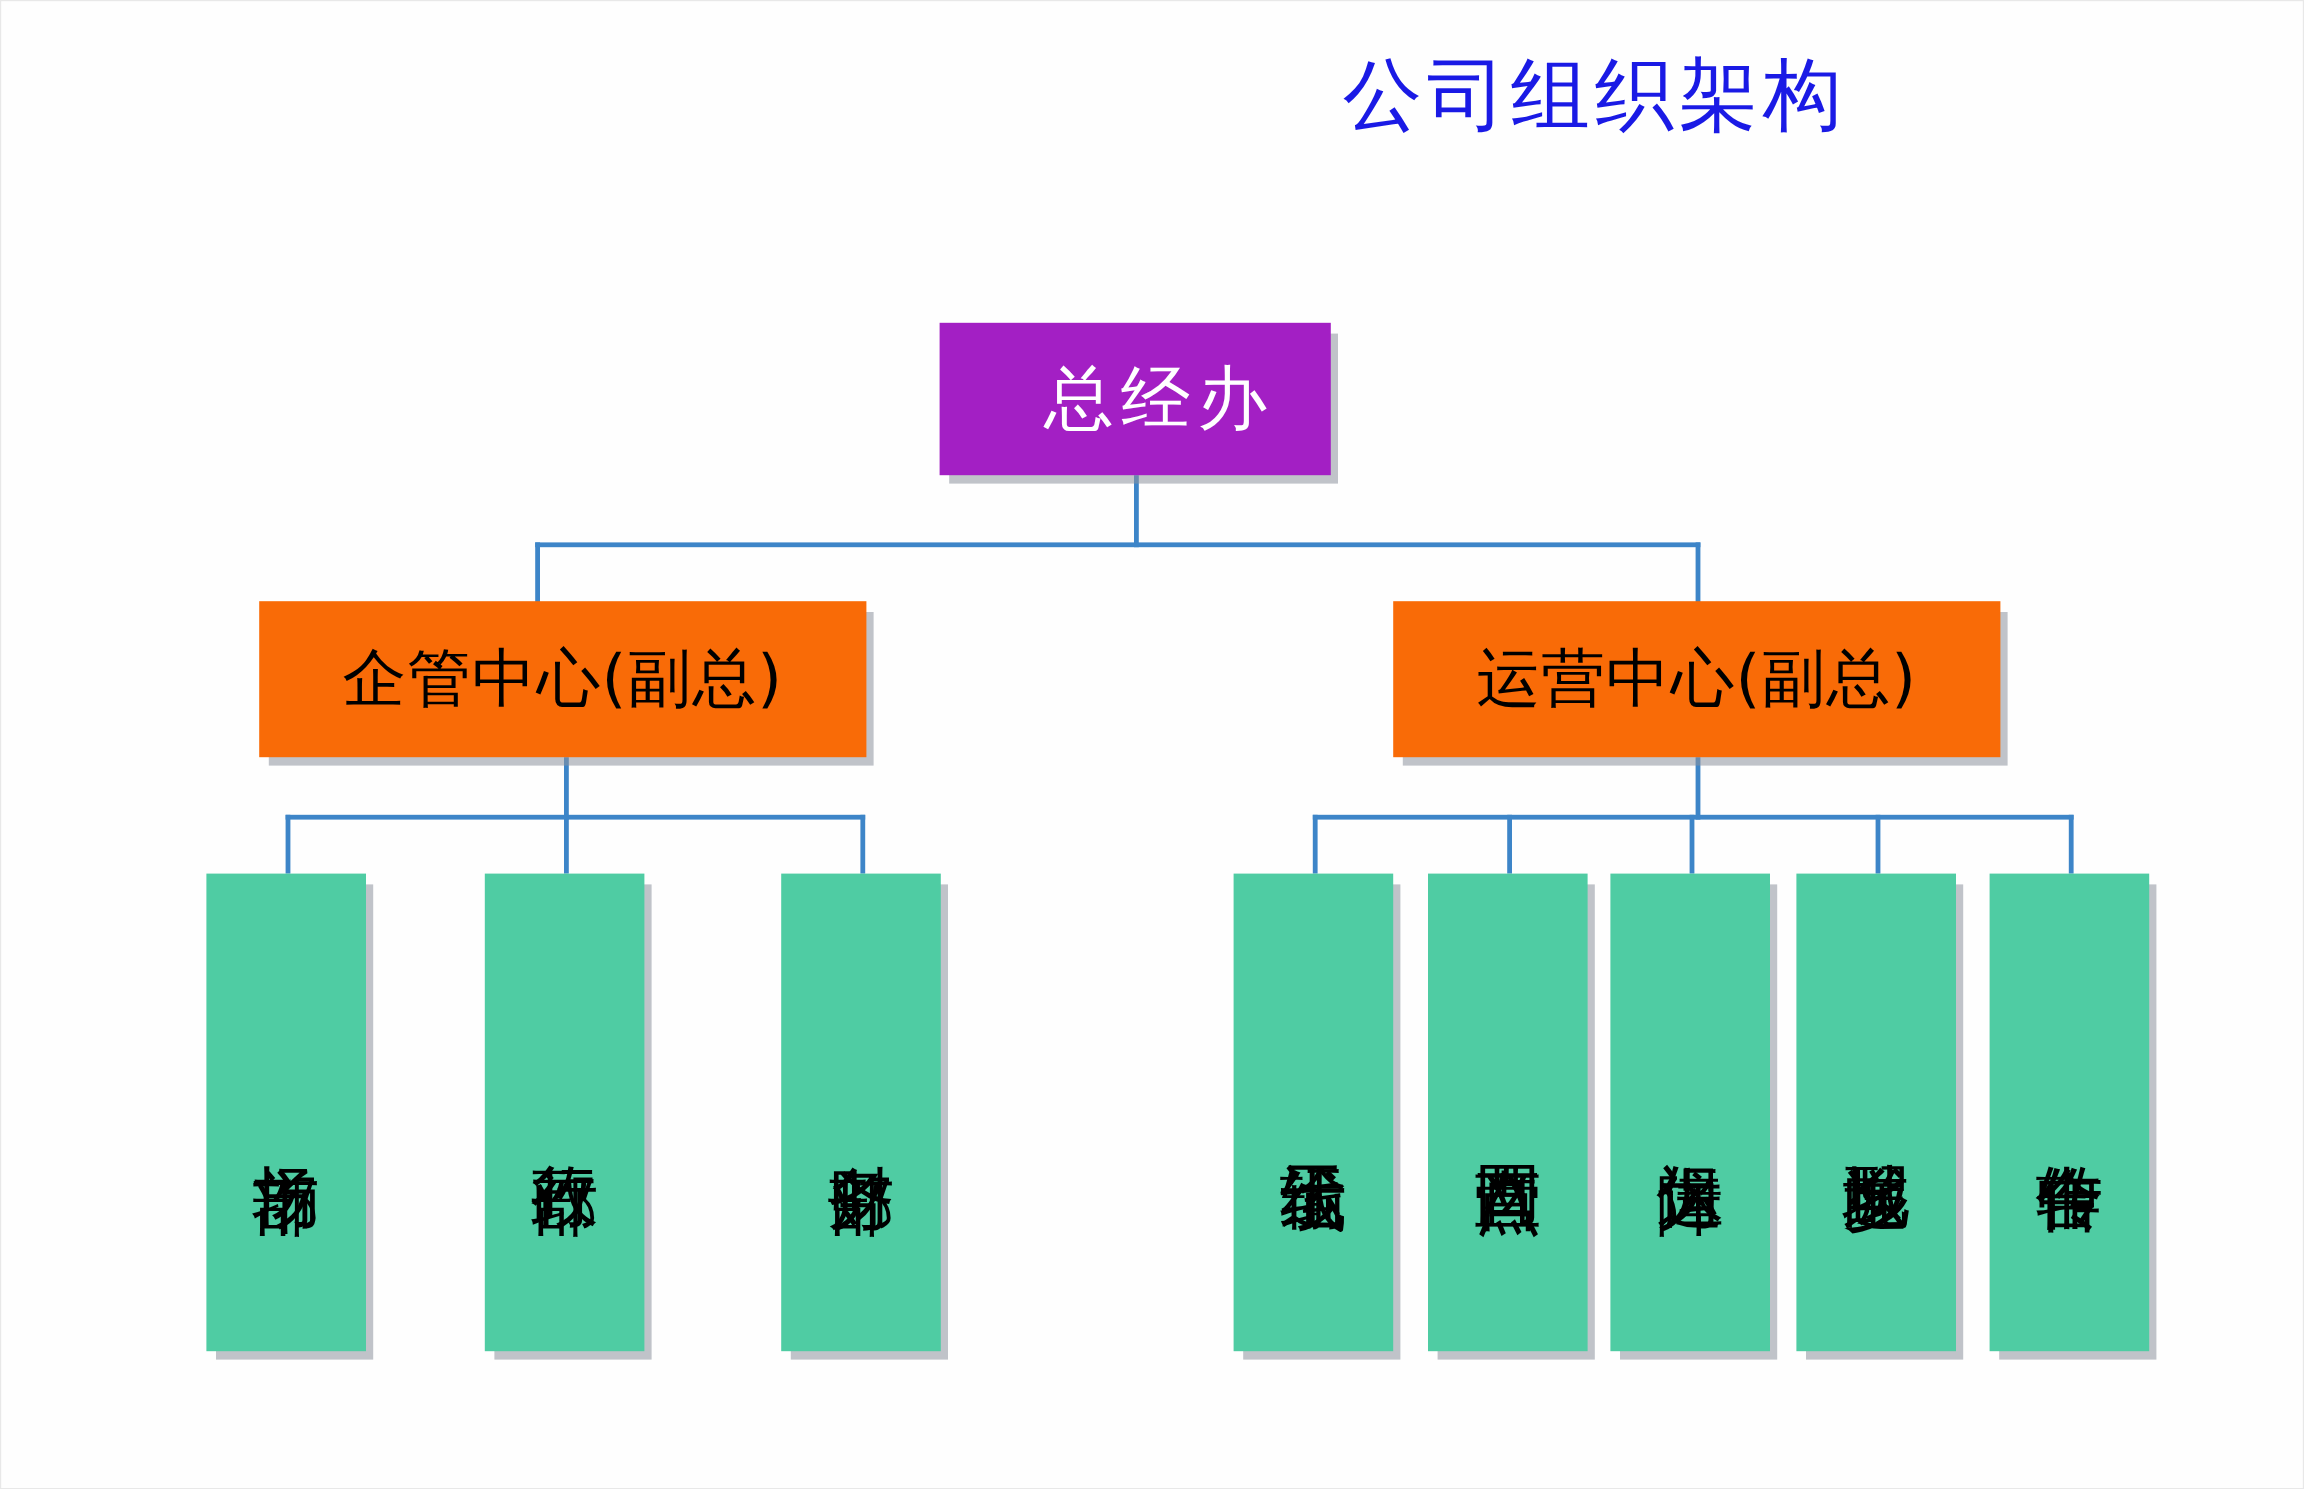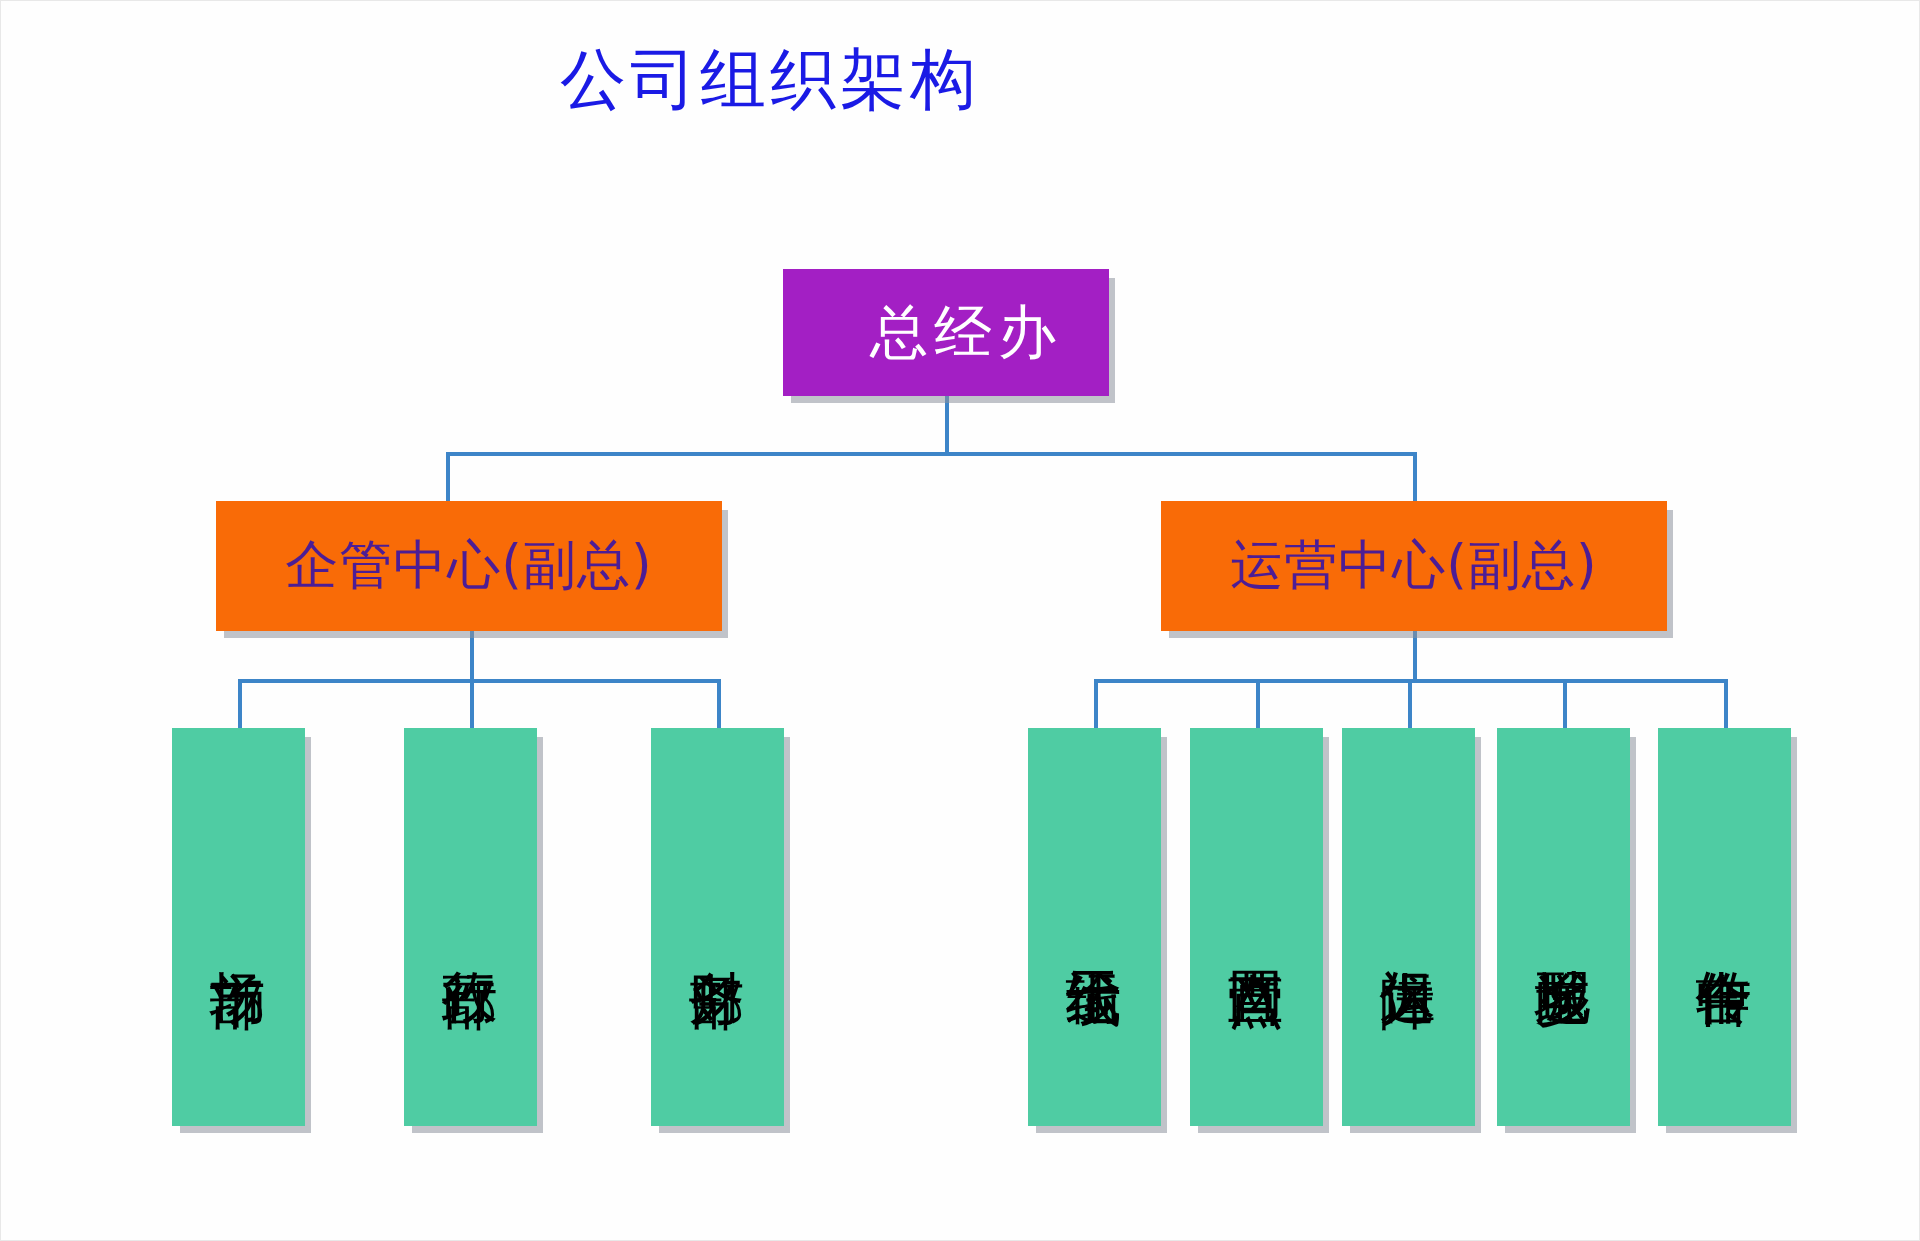--- a/index.html
+++ b/index.html
@@ -13,21 +13,21 @@
     box-sizing:border-box;
     border:1px solid #e8e8e8;
     overflow:hidden;
   }
 
   
   #chart-title{
     position:absolute;
     left:0; right:0;
     top:44px;
-    text-align:center;
+    text-align:right;
     color:#1a1ae5;
     font-size:66px;
     line-height:1.05;
     letter-spacing:4px;
     font-weight:400;
     white-space:nowrap;
     padding-right:380px; 
     font-family:Liberation Sans, sans-serif;
   }
 
@@ -46,21 +46,21 @@
 
   .node.top{
     background:#a31fc4;
     color:#ffffff;
     font-size:58px;
     letter-spacing:6px;
   }
 
   .node.mid{
     background:#f96b07;
-    color:#4c1d95;
+    color:#000000;
     font-size:53px;
     letter-spacing:1px;
   }
 
   .node.leaf{
     background:#4fcca3;
     color:#000000;
     font-size:56px;
     letter-spacing:1px;
     writing-mode:vertical-rl;

